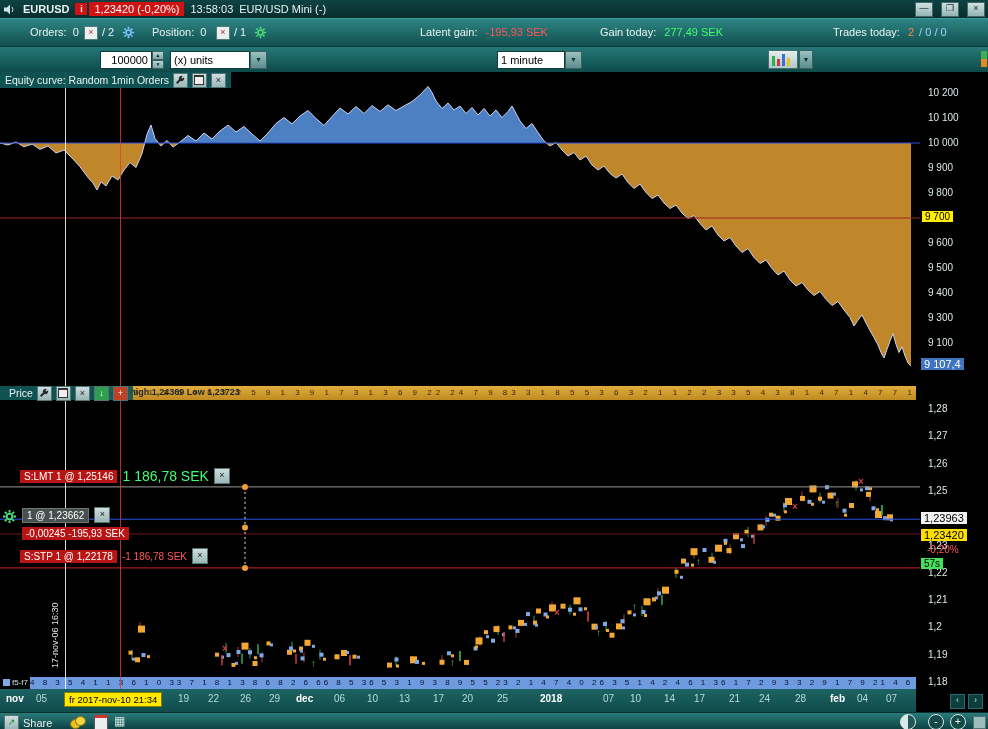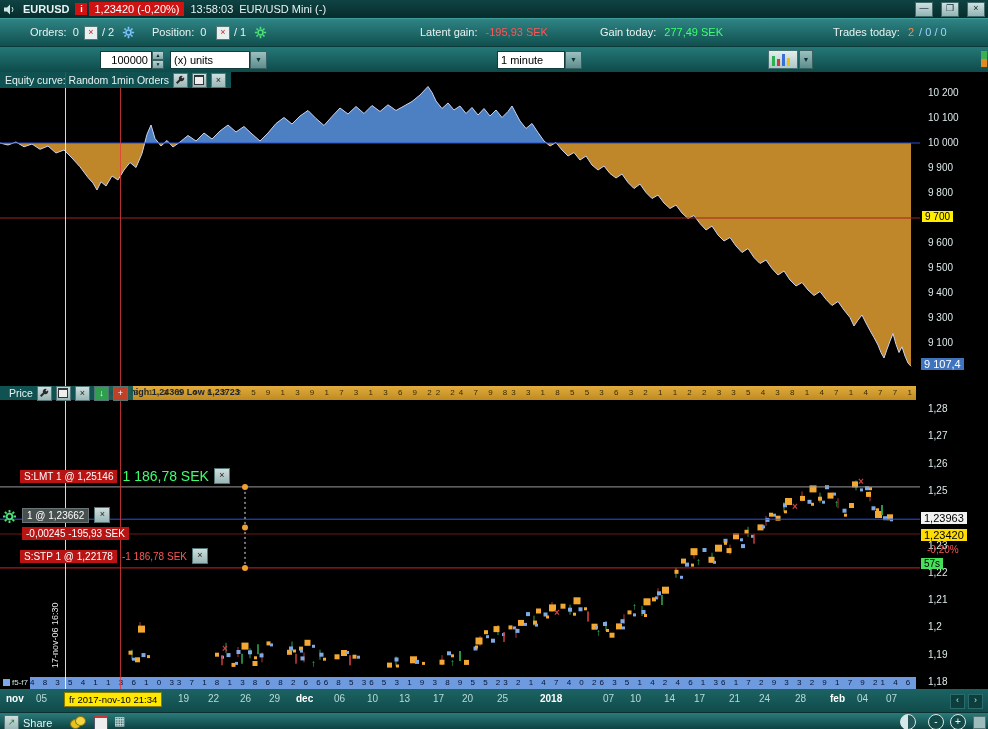--- a/index.html
+++ b/index.html
@@ -476,21 +476,21 @@
   </div>
   <div class="ord-row" style="left:22px;top:527px;">
     <span class="badge-red">-0,00245   -195,93 SEK</span>
   </div>
   <div class="ord-row" style="left:20px;top:548px;">
     <span class="badge-red">S:STP 1 @ 1,22178</span>
     <span class="val-red" style="font-size:10px;">-1 186,78 SEK</span>
     <span class="xbtn">×</span>
   </div>
 
-  <div class="abs" id="time-axis" style="left:0;top:689px;width:988px;height:23px;background:linear-gradient(#1c6363,#114b4b);z-index:7;">
+  <div class="abs" id="time-axis" style="left:0;top:689px;width:916px;height:23px;background:linear-gradient(#1c6363,#114b4b);z-index:7;">
     <div id="time-axis-labels">
         <span class="time-label bold" style="left: 6px;">nov</span>
         <span class="time-label" style="left: 36px;">05</span>
         <span class="time-label" style="left: 178px;">19</span>
         <span class="time-label" style="left: 208px;">22</span>
         <span class="time-label" style="left: 240px;">26</span>
         <span class="time-label" style="left: 269px;">29</span>
         <span class="time-label bold" style="left: 296px;">dec</span>
         <span class="time-label" style="left: 334px;">06</span>
         <span class="time-label" style="left: 367px;">10</span>

